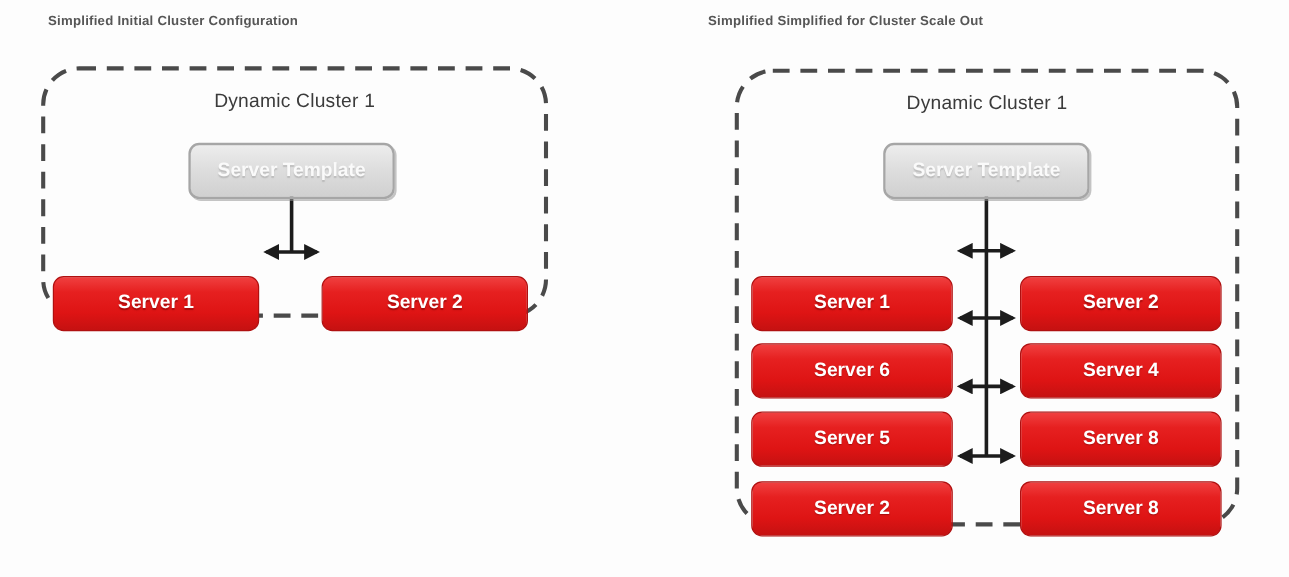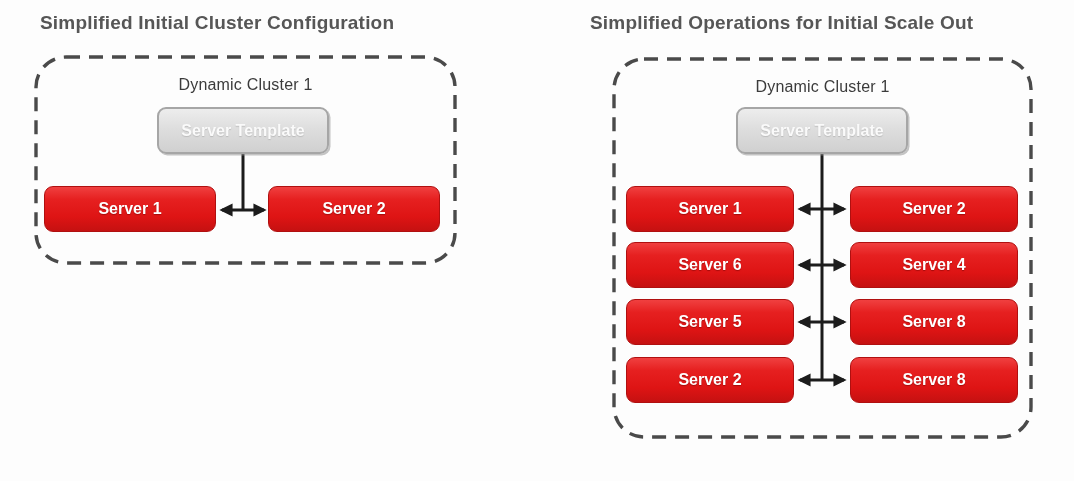--- a/index.html
+++ b/index.html
@@ -3,48 +3,50 @@
 <meta charset="utf-8">
 <style>
   html,body{margin:0;padding:0;}
   body{
     width:1074px;height:481px;position:relative;overflow:hidden;
     background:#fdfdfd;
     font-family:"Liberation Sans", sans-serif;
   }
   .diagram-title{
     position:absolute;
-    font-size:19px;font-weight:bold;color:#565656;
+    font-size:11px;font-weight:bold;color:#565656;
     letter-spacing:.2px;white-space:nowrap;
   }
   .cluster-label{
     position:absolute;text-align:center;
     font-size:16px;font-weight:normal;color:#3b3b3b;
     letter-spacing:.2px;
   }
   .template-box{
     position:absolute;width:172px;height:47px;
     border-radius:9px;
     background:linear-gradient(180deg,#ededed 0%,#dedede 45%,#d0d0d0 100%);
     border:2px solid #a6a6a6;
     box-shadow:1.5px 1.5px 0 rgba(150,150,150,.55);
     display:flex;align-items:center;justify-content:center;
     font-size:16px;font-weight:bold;color:#fafafa;
     text-shadow:0 1px 1px rgba(130,130,130,.35);
     box-sizing:border-box;
+    margin-top:12px;
   }
   .server-box{
     position:absolute;height:46px;
     border-radius:9px;
     background:linear-gradient(180deg,#f04040 0%,#e62020 28%,#de1414 68%,#c51111 100%);
     border:1px solid #b01010;
     display:flex;align-items:center;justify-content:center;
     font-size:16px;font-weight:bold;color:#ffffff;
     text-shadow:0 1px 1px rgba(110,0,0,.5);
     box-sizing:border-box;
+    margin-top:44px;
   }
   .w-wide{width:172px;}
   .w-col{width:168px;}
   svg.overlay{position:absolute;left:0;top:0;width:1074px;height:481px;}
 </style>
 </head>
 <body>
 
 <svg class="overlay" viewBox="0 0 1074 481">
   <defs>
@@ -69,21 +71,21 @@
 
 <div class="diagram-title" style="left:40px;top:12px">Simplified Initial Cluster Configuration</div>
 
 <div class="cluster-label" style="left:36px;top:76px;width:419px">Dynamic Cluster 1</div>
 
 <div class="template-box" style="left:157px;top:107px">Server Template</div>
 
 <div class="server-box w-wide" style="left:44px;top:186px">Server 1</div>
 <div class="server-box w-wide" style="left:268px;top:186px">Server 2</div>
 
-<div class="diagram-title" style="left:590px;top:12px">Simplified Operations for Initial Scale Out</div>
+<div class="diagram-title" style="left:590px;top:12px">Simplified Simplified for Cluster Scale Out</div>
 
 <div class="cluster-label" style="left:614px;top:78px;width:417px">Dynamic Cluster 1</div>
 
 <div class="template-box" style="left:736px;top:107px">Server Template</div>
 
 <div class="server-box w-col" style="left:626px;top:186px">Server 1</div>
 <div class="server-box w-col" style="left:850px;top:186px">Server 2</div>
 
 <div class="server-box w-col" style="left:626px;top:242px">Server 6</div>
 <div class="server-box w-col" style="left:850px;top:242px">Server 4</div>

